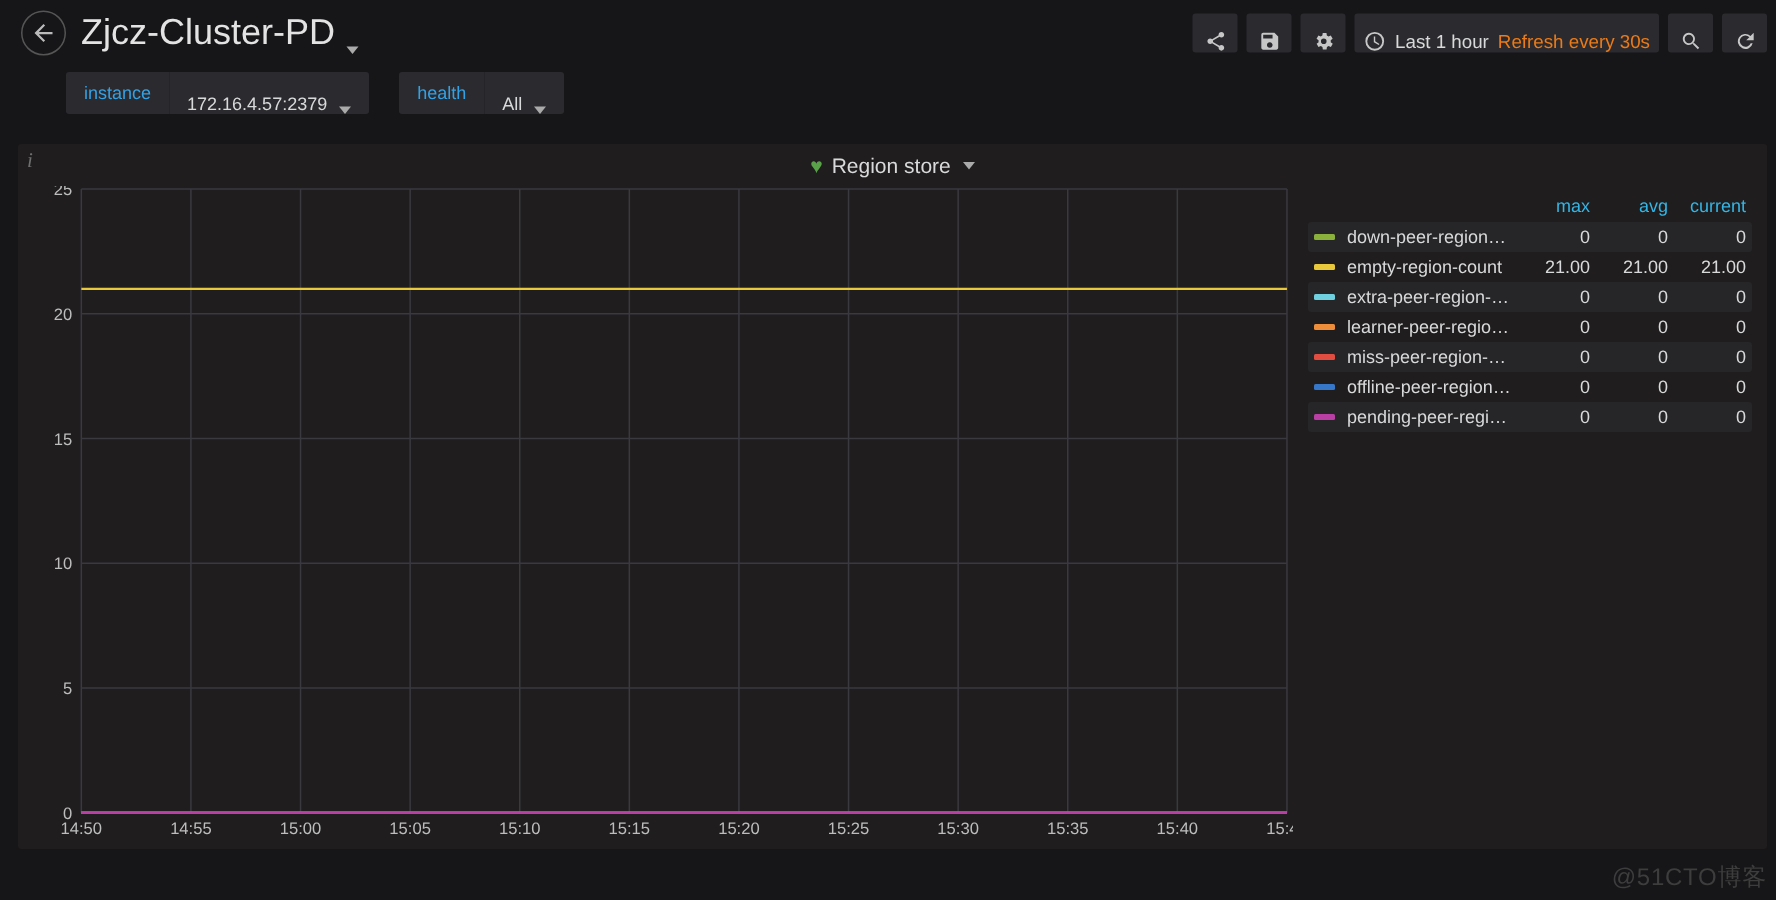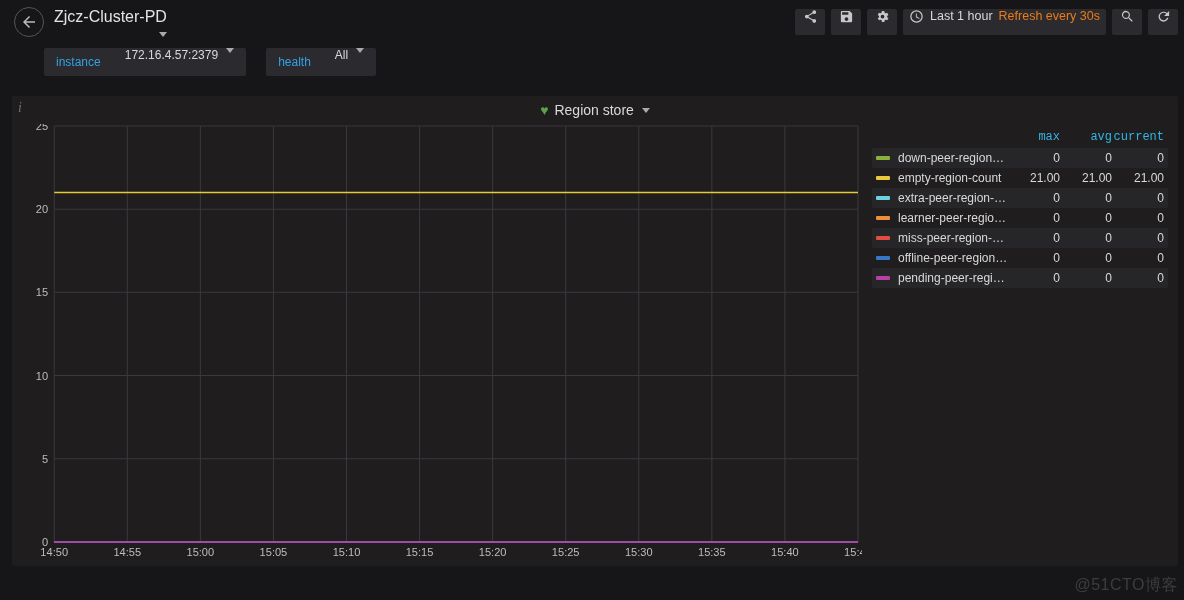--- a/index.html
+++ b/index.html
@@ -16,50 +16,50 @@
   }
   *{box-sizing:border-box;}
   html,body{margin:0;padding:0;background:var(--bg);color:var(--text);
     font-family:"Helvetica Neue",Arial,sans-serif;font-size:13px;
     width:1184px;height:600px;overflow:hidden;position:relative;}
   
   .topbar{display:flex;align-items:center;height:44px;padding:0 6px 0 14px;}
   .back-btn{width:30px;height:30px;border-radius:50%;border:1px solid #555;
     display:flex;align-items:center;justify-content:center;margin-right:10px;cursor:pointer;}
   .back-btn svg{width:18px;height:18px;fill:#bbb;}
-  .dash-title{font-size:16px;font-weight:400;color:#e3e3e3;display:flex;align-items:flex-end;gap:6px;cursor:pointer;flex-direction:column;}
+  .dash-title{font-size:24px;font-weight:400;color:#e3e3e3;display:flex;align-items:flex-end;gap:6px;cursor:pointer;}
   .caret{width:0;height:0;border-left:4px solid transparent;border-right:4px solid transparent;border-top:5px solid #aaa;display:inline-block;margin-left:2px;}
   .tb-spacer{flex:1;}
   .tb-btn{background:var(--btn);height:26px;min-width:30px;border-radius:2px;
-    display:flex;align-items:flex-start;justify-content:center;margin-left:6px;cursor:pointer;padding:0 6px;}
+    display:flex;align-items:flex-end;justify-content:center;margin-left:6px;cursor:pointer;padding:0 6px;}
   .tb-btn svg{width:15px;height:15px;fill:#c7c7c7;}
   .time-btn{font-size:12.5px;color:#d8d9da;gap:6px;}
   .time-btn .ref{color:var(--accent-orange);}
   
   .var-row{display:flex;align-items:center;gap:6px;padding:4px 12px 8px;margin-left:32px;}
   .var-label{background:var(--btn);height:28px;display:flex;align-items:center;
     padding:0 12px;border-radius:2px 0 0 2px;color:#88c0f0;font-size:12px;}
   .var-label.orange{color:#33a2e5;}
-  .var-val{background:var(--btn);height:28px;display:flex;align-items:flex-start;
+  .var-val{background:var(--btn);height:28px;display:flex;align-items:flex-end;
     padding:0 12px;border-radius:0 2px 2px 0;color:#d8d9da;font-size:12px;cursor:pointer;gap:6px;}
   .var-group{display:flex;margin-right:14px;}
   
   .panel{position:absolute;left:12px;right:6px;top:96px;bottom:34px;
     background:var(--panel);border-radius:2px;}
   .panel-title{text-align:center;padding:6px 0 2px;font-size:14px;color:#d8d9da;
     display:flex;align-items:center;justify-content:center;gap:6px;cursor:pointer;}
   .heart{color:#5aa24a;font-size:14px;}
   .info-i{position:absolute;left:6px;top:4px;font-family:Georgia,serif;font-style:italic;
     color:#6f6f6f;font-size:14px;cursor:pointer;}
   
   .panel-body{position:absolute;left:0;right:0;top:28px;bottom:4px;display:flex;}
   .chart-area{flex:1;position:relative;padding:0 6px 0 12px;}
   .legend-area{width:310px;padding:4px 10px 0 4px;}
   
-  .legend-head{display:flex;font-size:12px;color:var(--link);padding:2px 4px 4px;font-family:Liberation Mono, monospace;}
+  .legend-head{display:flex;font-size:12px;color:var(--link);padding:2px 4px 4px;}
   .legend-head .lh-name{flex:1;}
   .legend-head .lh-col{width:52px;text-align:right;cursor:pointer;}
   .legend-row{display:flex;align-items:center;font-size:12px;padding:3px 4px;border-radius:2px;cursor:pointer;}
   .legend-row:nth-child(odd){background:#262527;}
   .legend-row .swatch{width:14px;height:4px;border-radius:1px;margin-right:8px;}
   .legend-row .name{flex:1;color:#d8d9da;white-space:nowrap;overflow:hidden;text-overflow:ellipsis;}
   .legend-row .val{width:52px;text-align:right;color:#d8d9da;}
   
   svg.chart{width:100%;height:100%;}
   .series{fill:none;stroke-width:1.5;}

